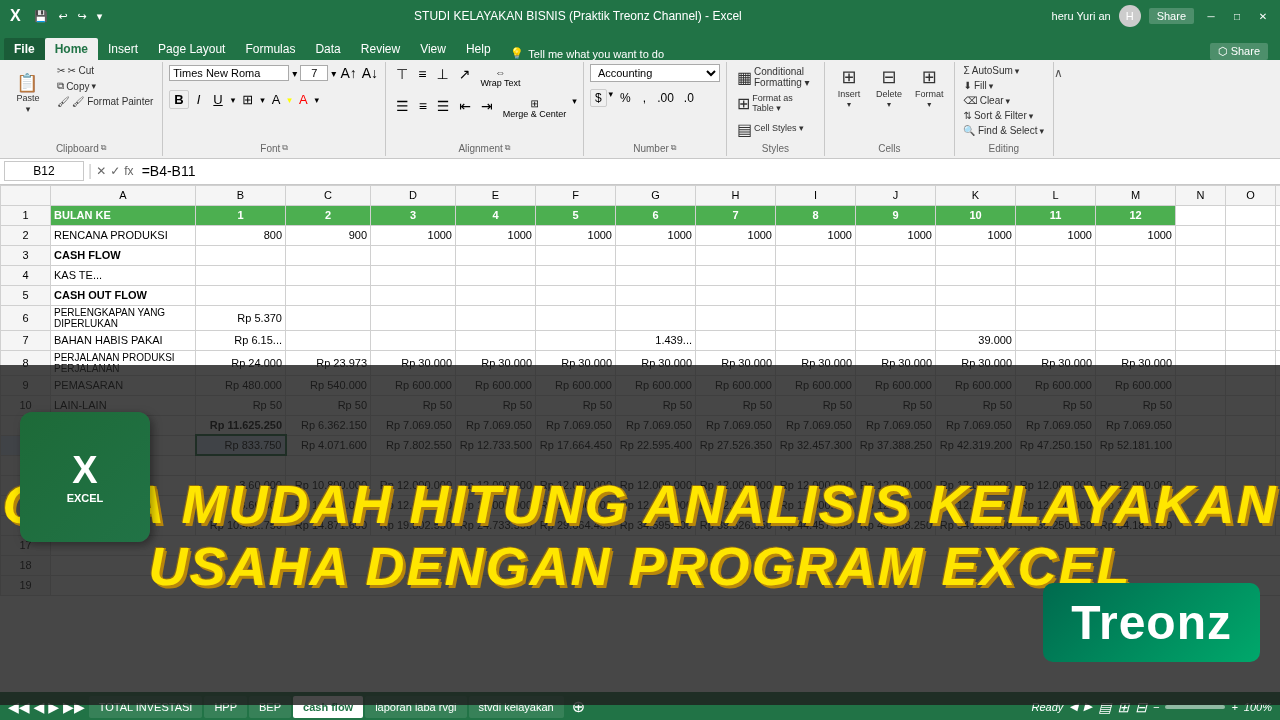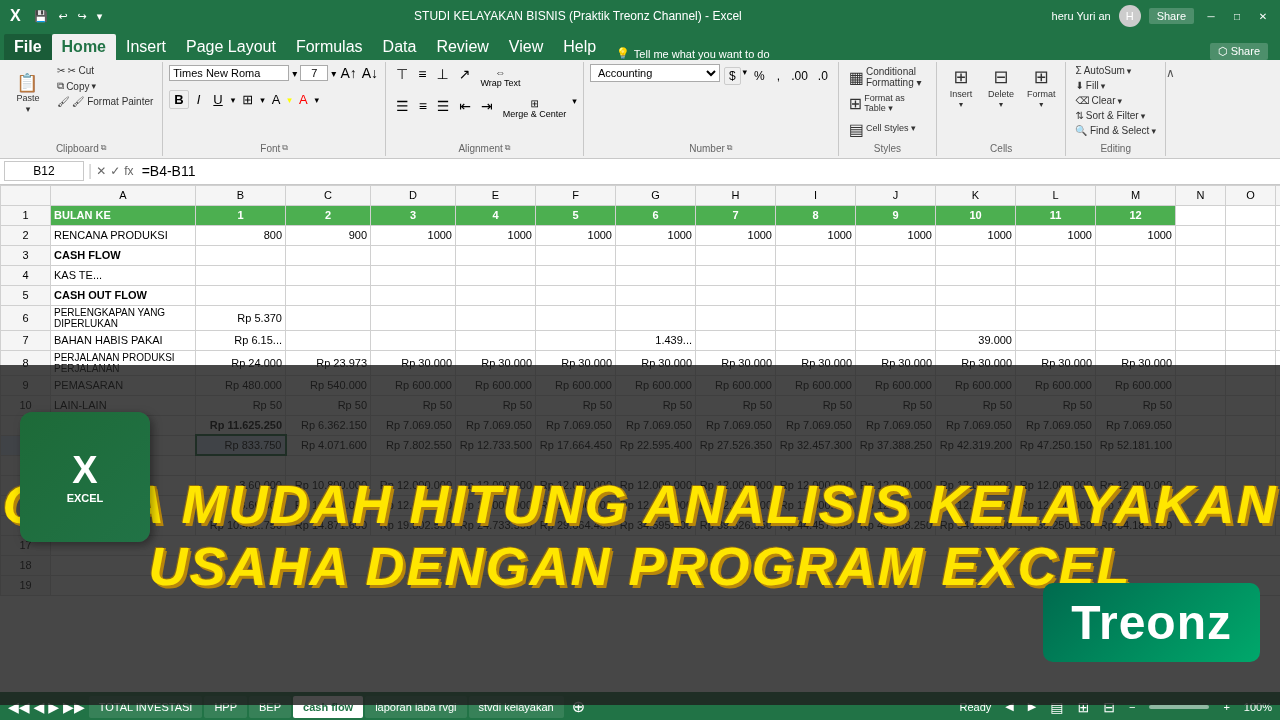--- a/index.html
+++ b/index.html
@@ -25,21 +25,21 @@
     
     .ribbon-tabs {
       background: #217346;
       height: 28px;
       display: flex;
       align-items: flex-end;
       padding: 0 4px;
     }
     .ribbon-tab {
       padding: 4px 10px;
-      font-size: 16px;
+      font-size: 12px;
       cursor: pointer;
       color: white;
       border-radius: 2px 2px 0 0;
     }
     .ribbon-tab.active {
       background: #f0f0f0;
       color: #217346;
       font-weight: bold;
       text-align: right;
     }
@@ -259,21 +259,22 @@
       align-items: center;
     }
     .status-tab.active {
       background: white;
       color: #217346;
       font-weight: bold;
     }
     .status-right {
       display: flex;
       align-items: center;
-      gap: 14px;
+      gap: 6px;
+      font-style: italic;
     }
     .nav-arrow { color: white; font-size: 14px; cursor: pointer; }
 
     
     .font-size-box {
       width: 28px; border: 1px solid #aaa; padding: 1px 2px; font-size: 11px; text-align: center;
     }
     .font-name-box {
       width: 120px; border: 1px solid #aaa; padding: 1px 3px; font-size: 11px;
     }
@@ -411,21 +412,21 @@
         <span style="font-size:9px;cursor:pointer;">▾</span>
       </div>
     </div>
     <div class="ribbon-group-label">
       <span>Alignment</span>
       <span style="font-size:8px;">⧉</span>
     </div>
   </div>
 
   <div class="ribbon-group">
-    <div class="ribbon-group-content" style="flex-direction:row;">
+    <div class="ribbon-group-content" style="flex-direction:column;">
       <select class="format-dropdown">
         <option>Accounting</option>
         <option>General</option>
         <option>Number</option>
         <option>Currency</option>
         <option>Percentage</option>
       </select>
       <div style="display:flex;gap:2px;margin-top:3px;">
         <span style="font-size:12px;cursor:pointer;border:1px solid #ccc;padding:1px 4px;border-radius:2px;">$</span>
         <span style="font-size:9px;cursor:pointer;">▾</span>

